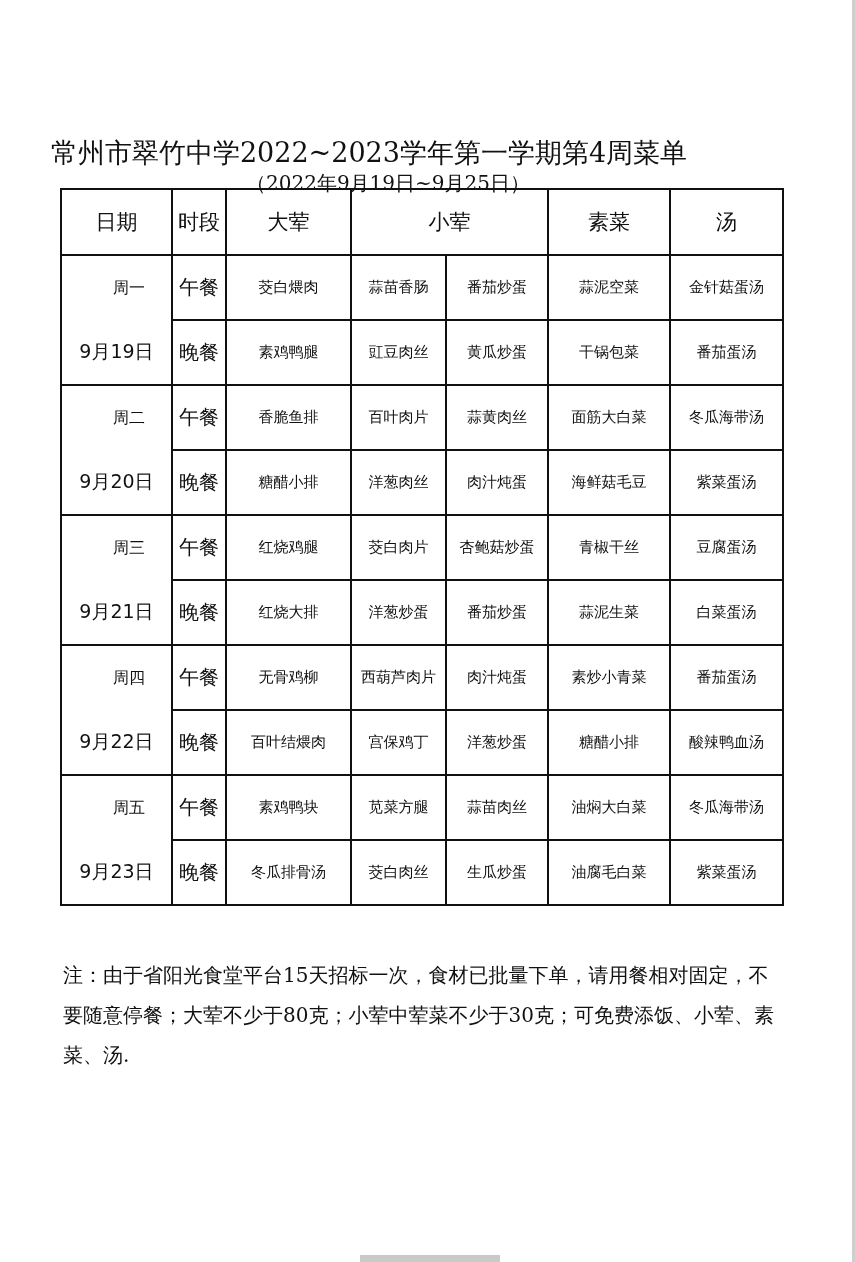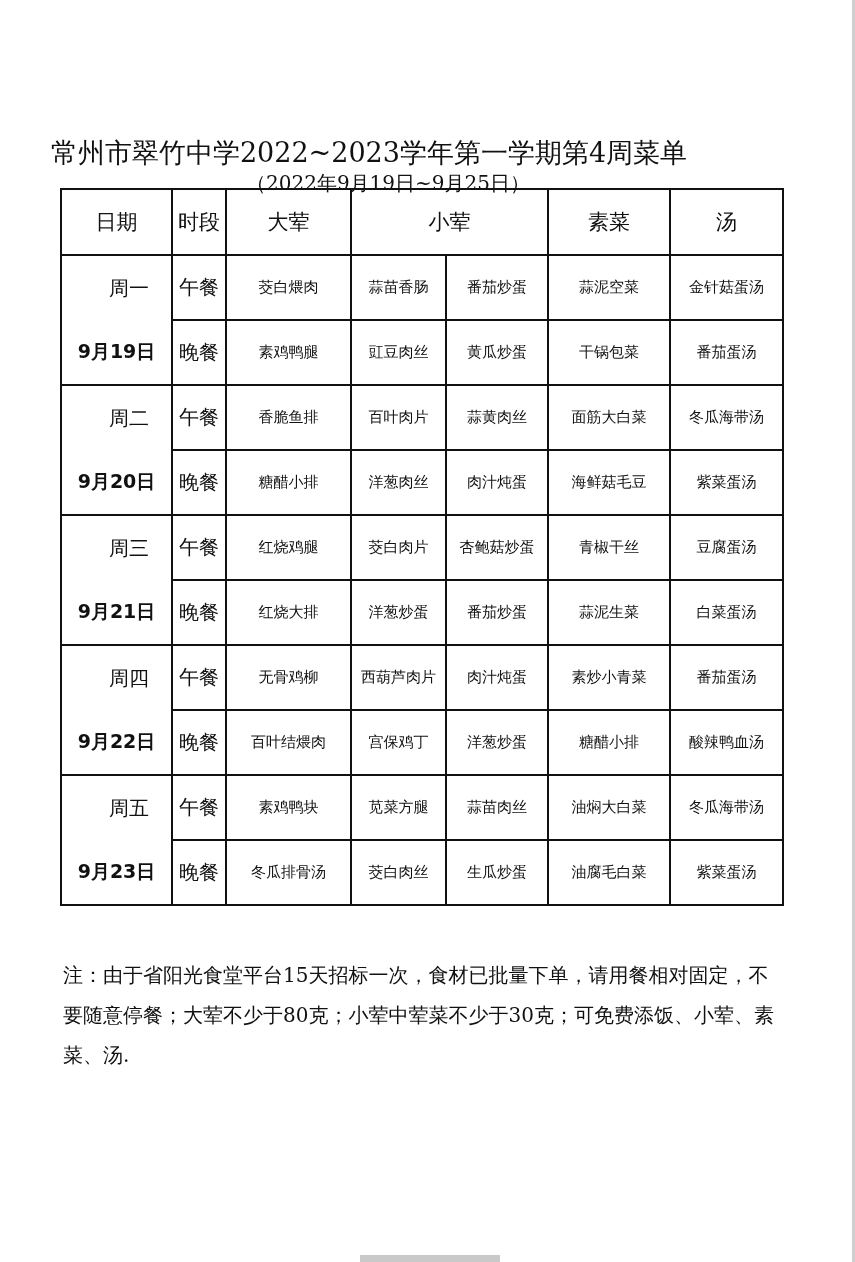--- a/index.html
+++ b/index.html
@@ -9,22 +9,22 @@
            font-size:27px; letter-spacing:0px; }
   .subtitle { position:absolute; left:0; width:776px; top:170px; text-align:center;
               font-size:20px; }
   table.menu { position:absolute; left:60px; top:188px; width:722px;
                border-collapse:collapse; table-layout:fixed; }
   table.menu td { border:2px solid #111; text-align:center; vertical-align:middle;
                   padding:0; font-family:"DejaVu Sans","Liberation Sans",sans-serif;
                   font-size:15px; }
   table.menu tr.hdr td { height:64px; font-size:21px; font-family:"DejaVu Sans","Liberation Sans",sans-serif; }
   table.menu tr.meal td { height:63px; }
-  table.menu td.day { font-size:20px; border-bottom:none;padding-left:25px; }
-  table.menu td.date { font-size:19px; border-top:none;font-weight:bold; }
+  table.menu td.day { font-size:16px; border-bottom:none;padding-left:25px; }
+  table.menu td.date { font-size:19px; border-top:none; }
   table.menu td.slot { font-size:20px;border-radius:18px; }
   .note { position:absolute; left:63px; top:955px; width:720px; font-size:20px;
           line-height:40px; font-family:"DejaVu Serif","Liberation Serif",serif; }
   .edge-shadow { position:absolute; right:0; top:0; width:3px; height:1262px; background:#cfcfcf; }
   .bottom-mark { position:absolute; left:360px; top:1255px; width:140px; height:7px; background:#c9c9c9; }
 </style>
 </head>
 <body>
 
 <div class="title">常州市翠竹中学2022~2023学年第一学期第4周菜单</div>

